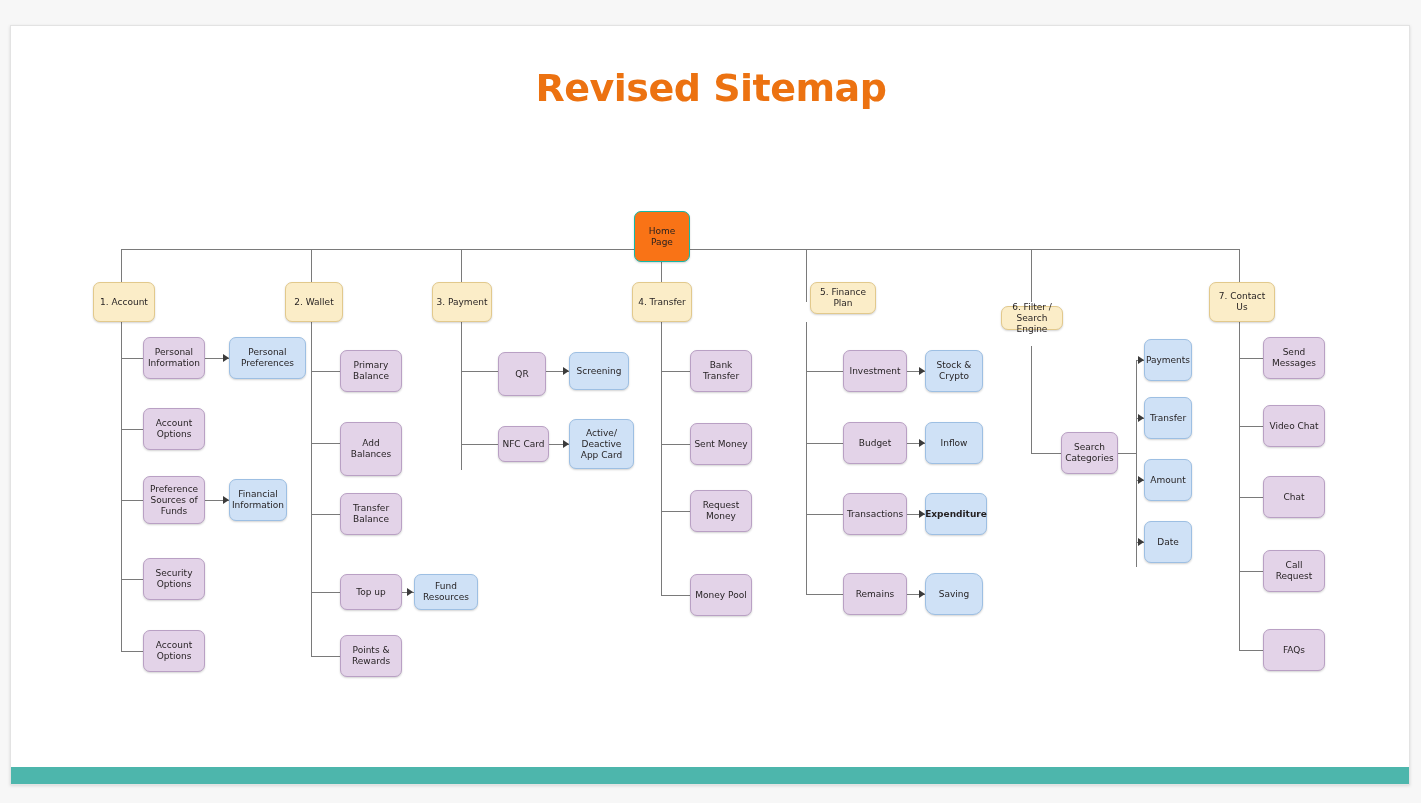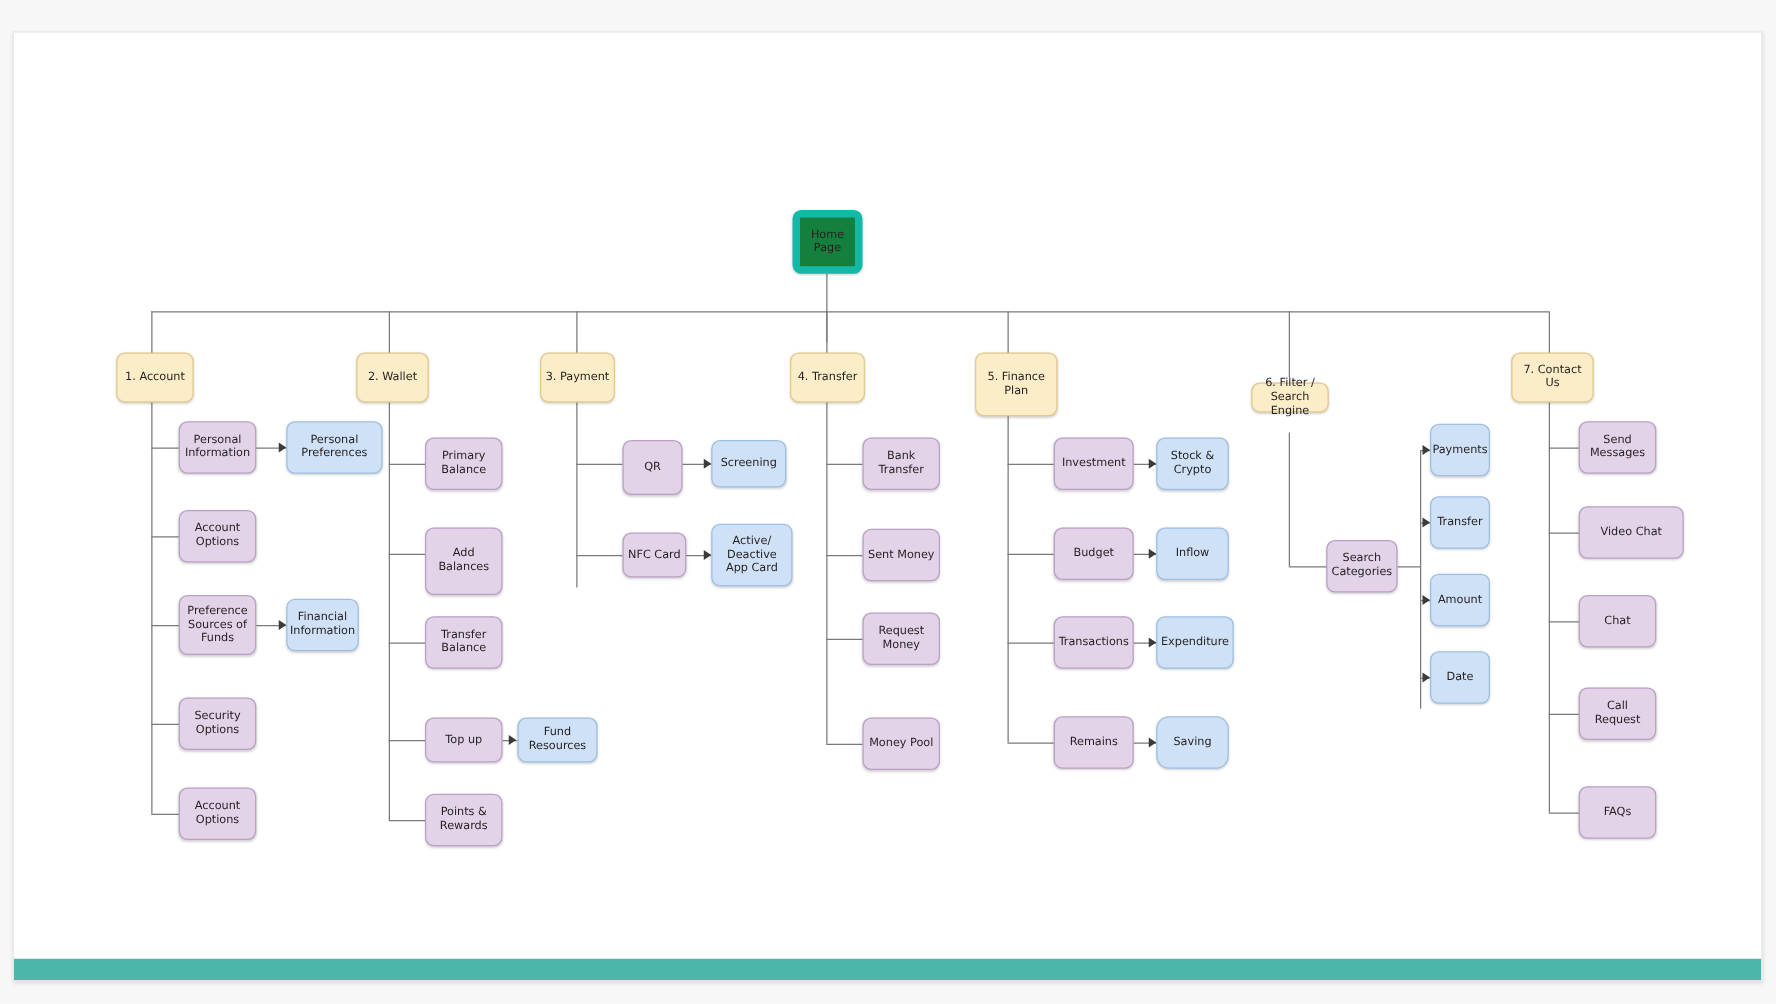--- a/index.html
+++ b/index.html
@@ -51,31 +51,32 @@
     box-sizing:border-box;
     border-radius:7px;
     display:flex;align-items:center;justify-content:center;
     text-align:center;
     font-size:9px;
     line-height:11px;
     color:#231f20;
     padding:2px 3px;
     box-shadow:0 1px 2px rgba(0,0,0,0.18);
   }
-  .n-root{background:#15803d;border:6px solid #14b8a6;}
+  .n-root{background:#f97316;border:1px solid #14b8a6;margin-top:43px;}
   .n-l1{background:#fbedc8;border:1px solid #e2c98c;}
   .n-l2{background:#e3d3e8;border:1px solid #b9a0c4;}
   .n-l3{background:#cfe1f6;border:1px solid #9dbfe3;}
 </style>
 </head>
 <body>
 
 <div id="canvas">
   <div class="card">
 
+    <div class="title">Revised Sitemap</div>
 
     <div>
 
       <div class="ln lnv" style="left:650px;top:193px;height:55px;"></div>
 
       <div class="ln lnh" style="left:110px;top:223px;width:1118px;"></div>
 
       <div class="ln lnv" style="left:110px;top:223px;height:53px;"></div>
       <div class="ln lnv" style="left:300px;top:223px;height:53px;"></div>
       <div class="ln lnv" style="left:450px;top:223px;height:53px;"></div>
@@ -156,21 +157,21 @@
     </div>
 
     <div>
 
       <div class="node n-root" style="left:623px;top:142px;width:56px;height:51px;">Home Page</div>
 
       <div class="node n-l1" style="left:82px;top:256px;width:62px;height:40px;">1. Account</div>
       <div class="node n-l1" style="left:274px;top:256px;width:58px;height:40px;">2. Wallet</div>
       <div class="node n-l1" style="left:421px;top:256px;width:60px;height:40px;">3. Payment</div>
       <div class="node n-l1" style="left:621px;top:256px;width:60px;height:40px;">4. Transfer</div>
-      <div class="node n-l1" style="left:769px;top:256px;width:66px;height:51px;">5. Finance Plan</div>
+      <div class="node n-l1" style="left:799px;top:256px;width:66px;height:32px;">5. Finance Plan</div>
       <div class="node n-l1" style="left:990px;top:280px;width:62px;height:24px;">6. Filter / Search Engine</div>
       <div class="node n-l1" style="left:1198px;top:256px;width:66px;height:40px;">7. Contact Us</div>
 
       <div class="node n-l2" style="left:132px;top:311px;width:62px;height:42px;">Personal Information</div>
       <div class="node n-l3" style="left:218px;top:311px;width:77px;height:42px;">Personal Preferences</div>
       <div class="node n-l2" style="left:132px;top:382px;width:62px;height:42px;">Account Options</div>
       <div class="node n-l2" style="left:132px;top:450px;width:62px;height:48px;">Preference Sources of Funds</div>
       <div class="node n-l3" style="left:218px;top:453px;width:58px;height:42px;">Financial Information</div>
       <div class="node n-l2" style="left:132px;top:532px;width:62px;height:42px;">Security Options</div>
       <div class="node n-l2" style="left:132px;top:604px;width:62px;height:42px;">Account Options</div>
@@ -190,32 +191,32 @@
       <div class="node n-l2" style="left:679px;top:324px;width:62px;height:42px;">Bank Transfer</div>
       <div class="node n-l2" style="left:679px;top:397px;width:62px;height:42px;">Sent Money</div>
       <div class="node n-l2" style="left:679px;top:464px;width:62px;height:42px;">Request Money</div>
       <div class="node n-l2" style="left:679px;top:548px;width:62px;height:42px;">Money Pool</div>
 
       <div class="node n-l2" style="left:832px;top:324px;width:64px;height:42px;">Investment</div>
       <div class="node n-l3" style="left:914px;top:324px;width:58px;height:42px;">Stock &amp; Crypto</div>
       <div class="node n-l2" style="left:832px;top:396px;width:64px;height:42px;">Budget</div>
       <div class="node n-l3" style="left:914px;top:396px;width:58px;height:42px;">Inflow</div>
       <div class="node n-l2" style="left:832px;top:467px;width:64px;height:42px;text-align:center;">Transactions</div>
-      <div class="node n-l3" style="left:914px;top:467px;width:62px;height:42px;">Expenditure</div>
+      <div class="node n-l3" style="left:914px;top:467px;width:62px;height:42px;font-weight:bold;">Expenditure</div>
       <div class="node n-l2" style="left:832px;top:547px;width:64px;height:42px;">Remains</div>
       <div class="node n-l3" style="left:914px;top:547px;width:58px;height:42px;border-radius:10px;">Saving</div>
 
       <div class="node n-l2" style="left:1050px;top:406px;width:57px;height:42px;text-align:center;">Search Categories</div>
       <div class="node n-l3" style="left:1133px;top:313px;width:48px;height:42px;">Payments</div>
       <div class="node n-l3" style="left:1133px;top:371px;width:48px;height:42px;">Transfer</div>
       <div class="node n-l3" style="left:1133px;top:433px;width:48px;height:42px;">Amount</div>
       <div class="node n-l3" style="left:1133px;top:495px;width:48px;height:42px;">Date</div>
 
       <div class="node n-l2" style="left:1252px;top:311px;width:62px;height:42px;">Send Messages</div>
-      <div class="node n-l2" style="left:1252px;top:379px;width:84px;height:42px;">Video Chat</div>
+      <div class="node n-l2" style="left:1252px;top:379px;width:62px;height:42px;">Video Chat</div>
       <div class="node n-l2" style="left:1252px;top:450px;width:62px;height:42px;">Chat</div>
       <div class="node n-l2" style="left:1252px;top:524px;width:62px;height:42px;">Call Request</div>
       <div class="node n-l2" style="left:1252px;top:603px;width:62px;height:42px;">FAQs</div>
     </div>
 
     <div class="bottom-bar"></div>
   </div>
 </div>
 
 </body></html>

